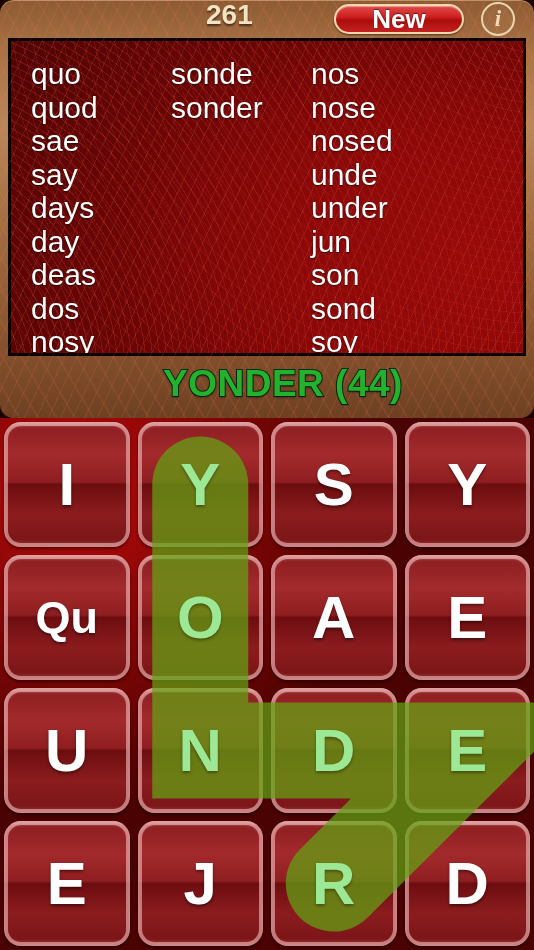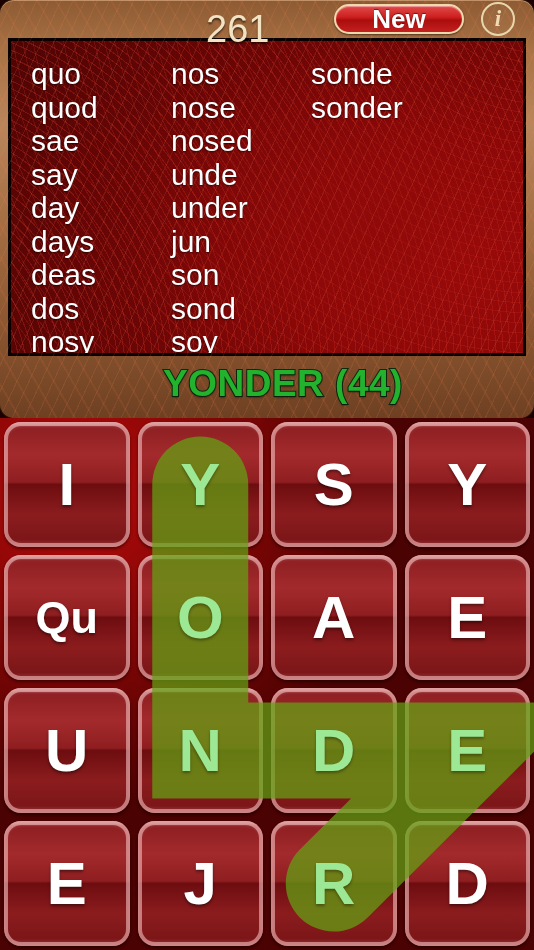--- a/index.html
+++ b/index.html
@@ -29,23 +29,22 @@
     position:absolute; left:0; top:0; width:534px; height:36px;
     display:flex; align-items:center; z-index:4;
   }
   #timer{
     position:absolute; left:14px; top:-1px;
     font-size:34px; font-weight:bold; color:#f2e4c2;
     text-shadow:0 2px 2px rgba(0,0,0,.55); letter-spacing:0px;
   }
   #score{
     position:absolute; left:206px; top:-1px;
-    font-size:38px; font-weight:normal; color:#f2e4c2;
+    font-size:28px; font-weight:bold; color:#f2e4c2;
     text-shadow:0 2px 2px rgba(0,0,0,.55);
-    margin-top:9px;
   }
   #new-button{
     position:absolute; left:334px; top:4px; width:130px; height:30px;
     border-radius:15px;
     background:linear-gradient(180deg,#e04a4a 0%, #cf2020 42%, #ab0d0d 55%, #c42020 100%);
     border:2px solid #efd9ad;
     box-shadow:0 1px 2px rgba(0,0,0,.5), inset 0 1px 1px rgba(255,255,255,.45);
     display:flex; align-items:center; justify-content:center; cursor:pointer;
   }
   #new-button span{
@@ -177,41 +176,41 @@
 
     <div id="word-panel">
       <div class="arcs"></div>
       <div class="fade"></div>
       <div id="word-cols">
           <div class="word-col">
             <div class="word-item">quo</div>
             <div class="word-item">quod</div>
             <div class="word-item">sae</div>
             <div class="word-item">say</div>
+            <div class="word-item">days</div>
             <div class="word-item">day</div>
-            <div class="word-item">days</div>
             <div class="word-item">deas</div>
             <div class="word-item">dos</div>
             <div class="word-item">nosy</div>
+          </div>
+          <div class="word-col">
+            <div class="word-item">sonde</div>
+            <div class="word-item">sonder</div>
           </div>
           <div class="word-col">
             <div class="word-item">nos</div>
             <div class="word-item">nose</div>
             <div class="word-item">nosed</div>
             <div class="word-item">unde</div>
             <div class="word-item">under</div>
             <div class="word-item">jun</div>
             <div class="word-item">son</div>
             <div class="word-item">sond</div>
             <div class="word-item">soy</div>
           </div>
-          <div class="word-col">
-            <div class="word-item">sonde</div>
-            <div class="word-item">sonder</div>
-          </div>
         </div>
     </div>
 
     <div id="status-line">
       <div id="status-text">YONDER (44)</div>
     </div>
 
   </div>
 
   <div id="grid-area">

